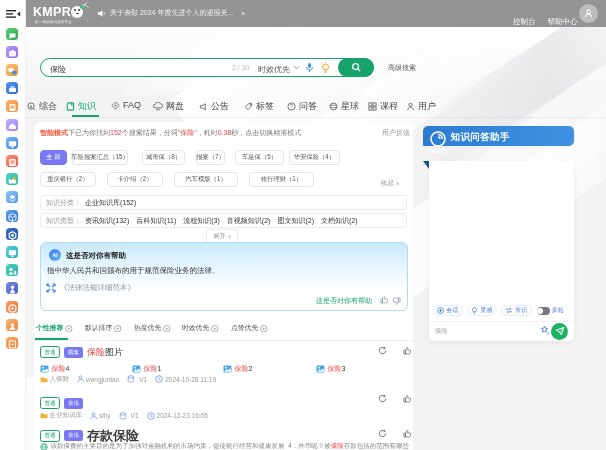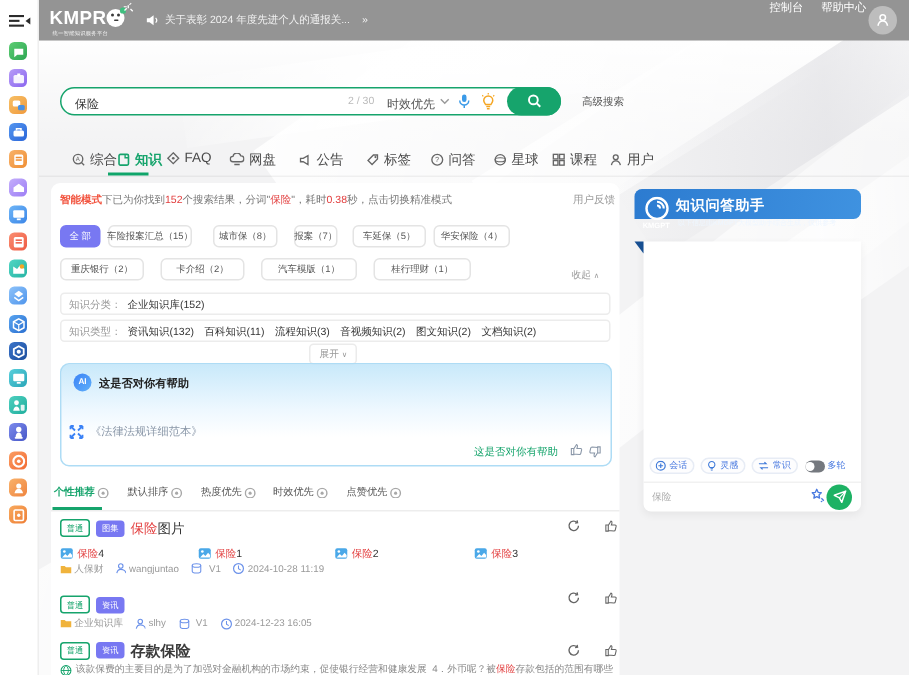--- a/index.html
+++ b/index.html
@@ -4,21 +4,21 @@
 *{margin:0;padding:0;box-sizing:border-box}
 html,body{width:606px;height:450px;overflow:hidden}
 body{position:relative;background:#f3f3f4;font-family:"Liberation Sans",sans-serif;color:#333}
 .abs{position:absolute}
 .deco{position:absolute;background:linear-gradient(135deg,rgba(255,255,255,.9),rgba(255,255,255,0));transform:rotate(-35deg);pointer-events:none}
 
 #hdr{left:26px;top:0;width:580px;height:27px;background:#949494;z-index:5}
 #logo{left:7px;top:5px;color:#fff;font-weight:bold;font-size:12.5px;letter-spacing:.3px}
 #logotag{left:9px;top:19.5px;color:#fff;font-size:3.5px;letter-spacing:.2px;opacity:.9}
 #ann{left:71px;top:6px;height:14px;color:#f2f2f2;font-size:7px;display:flex;align-items:center}
-#hr-links{left:487px;top:0;height:27px;display:flex;align-items:flex-start;color:#fff;font-size:7.5px}
+#hr-links{left:487px;top:0;height:27px;display:flex;align-items:flex-end;color:#fff;font-size:7.5px}
 #avatar{left:552.5px;top:4px;width:19px;height:19px;border-radius:50%;background:#bdbdbd;display:flex;align-items:center;justify-content:center}
 
 #sb{left:0;top:0;width:26px;height:450px;background:#fff;border-right:1px solid #eee;z-index:6}
 .sic{position:absolute;left:5.5px;width:12px;height:12px;border-radius:3.5px;overflow:hidden}
 
 #spill{left:40px;top:58px;width:334px;height:19px;background:#fff;border:1.5px solid #16a46c;border-radius:10px;z-index:2}
 #sbtn{position:absolute;right:-1px;top:-1.5px;width:36px;height:19px;background:#16a46c;border-radius:10px;display:flex;align-items:center;justify-content:center}
 #adv{left:388px;top:63px;font-size:7px;color:#555;z-index:2}
 
 .tab{position:absolute;top:100px;display:flex;align-items:center;font-size:9px;color:#4a4a4a;z-index:2}
@@ -176,26 +176,26 @@
     </svg>
   <div id="sbtn">
       <svg width="11" height="11" viewBox="0 0 12 12">
         <circle cx="5" cy="5" r="3.2" fill="none" stroke="#fff" stroke-width="1.4"></circle>
         <path d="M7.5 7.5l2.5 2.5" stroke="#fff" stroke-width="1.4"></path>
       </svg>
     </div>
 </div>
 <div id="adv" class="abs">高级搜索</div>
 
-<div class="tab" style="left:48px"><svg width="9" height="9" viewBox="0 0 10 10">
+<div class="tab" style="left:27px"><svg width="9" height="9" viewBox="0 0 10 10">
       <circle cx="4.5" cy="4.5" r="3.5" fill="none" stroke="#666" stroke-width="1"></circle>
       <path d="M7 7l2 2" stroke="#666" stroke-width="1"></path>
       <text x="2.8" y="6.3" font-size="4.5" fill="#666">A</text>
     </svg>综合</div>
-<div class="tab" style="left:78px;color:#16a46c;font-weight:bold"><svg width="9" height="9" viewBox="0 0 10 10">
+<div class="tab" style="left:66px;color:#16a46c;font-weight:normal"><svg width="9" height="9" viewBox="0 0 10 10">
       <rect x="1.5" y="1" width="7" height="8" rx="1" fill="none" stroke="#16a46c" stroke-width="1.2"></rect>
       <path d="M6 1v2.5h2.5" fill="none" stroke="#16a46c" stroke-width="1"></path>
     </svg>知识</div>
 <div class="tab" style="left:111px"><svg width="9" height="9" viewBox="0 0 10 10">
       <path d="M5 1l4 4-4 4-4-4z" fill="none" stroke="#666" stroke-width="1"></path>
       <circle cx="5" cy="5" r="1" fill="#666"></circle>
     </svg>FAQ</div>
 <div class="tab" style="left:153px"><svg width="10" height="9" viewBox="0 0 11 10">
       <path d="M2.5 6.5a2 2 0 010-4 3 3 0 015.8-.4A2.2 2.2 0 018.5 6.5z" fill="none" stroke="#666" stroke-width="1"></path>
       <path d="M3.5 8.5h4" stroke="#666" stroke-width="1"></path>
@@ -245,20 +245,21 @@
   <div class="chip" style="left:215px;top:50px;width:65px">桂行理财（1）</div>
   <div class="rel" style="left:347px;top:57px;font-size:6.5px;color:#999">收起 <span style="font-size:5px">∧</span></div>
 
   <div class="frow" style="top:73px">知识分类：<span style="color:#333;margin-left:4px">企业知识库(152)</span></div>
   <div class="frow" style="top:91px">知识类型：<span style="color:#333;margin-left:4px">资讯知识(132)</span><span style="color:#333;margin-left:7px">百科知识(11)</span><span style="color:#333;margin-left:7px">流程知识(3)</span><span style="color:#333;margin-left:7px">音视频知识(2)</span><span style="color:#333;margin-left:7px">图文知识(2)</span><span style="color:#333;margin-left:7px">文档知识(2)</span></div>
   <div class="rel" style="left:172px;top:107px;font-size:6.5px;color:#999;border:1px solid #ebebeb;border-radius:3px;padding:1.5px 6px">展开 <span style="font-size:5px">∨</span></div>
 
   <div class="rel" style="left:6px;top:119.5px;width:368px;height:69px;border:1px solid #aedcf5;border-radius:6px;background:linear-gradient(180deg,#c9e9fa,#eef8ff 45%,#fff 72%)">
     <div style="position:absolute;left:8px;top:6px;width:12px;height:12px;border-radius:50%;background:linear-gradient(135deg,#3b82f6,#60b0fa);color:#fff;font-size:5.5px;font-weight:bold;display:flex;align-items:center;justify-content:center">AI</div>
     <div style="position:absolute;left:25px;top:8.5px;font-size:7.5px;font-weight:bold;color:#222">这是否对你有帮助</div>
+    <div style="position:absolute;left:6px;top:23px;font-size:7.5px;color:#333">指中华人民共和国颁布的用于规范保险业务的法律。</div>
     <svg style="position:absolute;left:5px;top:40px" width="10" height="10" viewBox="0 0 10 10">
         <path d="M1 1l3 3M9 1L6 4M1 9l3-3M9 9L6 6" stroke="#3b82f6" stroke-width="1.2" fill="none"></path>
         <path d="M1 1h2.2M1 1v2.2M9 1h-2.2M9 1v2.2M1 9h2.2M1 9v-2.2M9 9h-2.2M9 9v-2.2" stroke="#3b82f6" stroke-width="1.2" fill="none"></path>
       </svg>
     <div style="position:absolute;left:19px;top:40px;font-size:7.5px;color:#8a97a8">《法律法规详细范本》</div>
     <div style="position:absolute;left:275px;top:53px;font-size:7px;color:#16a46c">这是否对你有帮助</div>
     <svg style="position:absolute;left:339px;top:52px" width="9" height="9" viewBox="0 0 10 10">
         <path d="M1 4.5h1.8v4.5H1zM2.8 8.6V4.8l2-3.3c.6.2.9.7.7 1.5l-.4 1.5h2.7c.6 0 .9.4.8 1l-.6 2.6c-.1.5-.5.8-1 .8z" fill="none" stroke="#8a97a8" stroke-width=".8"></path>
       </svg>
     <svg style="position:absolute;left:351px;top:54px;transform:rotate(180deg)" width="9" height="9" viewBox="0 0 10 10">
@@ -391,21 +392,21 @@
     <svg width="8" height="8" viewBox="0 0 9 9">
         <circle cx="4.5" cy="4.5" r="3.7" fill="none" stroke="#6c92ea" stroke-width=".9"></circle>
         <path d="M4.5 2.3v2.4l1.7 1" fill="none" stroke="#6c92ea" stroke-width=".8"></path>
       </svg>
       <span>2024-12-23 16:05</span>
   </div>
 
   <div class="rel" style="left:6px;top:304.5px;display:flex;align-items:center">
       <span class="badge-o">普通</span>
       <span class="badge-p">资讯</span>
-      <span style="font-size:10px;font-weight:bold;color:#3a3a3a">存款保险</span>
+      <span style="font-size:13px;font-weight:bold;color:#3a3a3a">存款保险</span>
     </div>
   <svg class="rel" style="left:344px;top:307px" width="9" height="9" viewBox="0 0 10 10">
       <path d="M8.5 5a3.5 3.5 0 11-1-2.4" fill="none" stroke="#666" stroke-width="1"></path>
       <path d="M7.5 1l.3 1.8L6 3.1" fill="none" stroke="#666" stroke-width="1"></path>
     </svg>
   <svg class="rel" style="left:369px;top:307px" width="9" height="9" viewBox="0 0 10 10">
       <path d="M1 4.5h1.8v4.5H1zM2.8 8.6V4.8l2-3.3c.6.2.9.7.7 1.5l-.4 1.5h2.7c.6 0 .9.4.8 1l-.6 2.6c-.1.5-.5.8-1 .8z" fill="none" stroke="#666" stroke-width=".8"></path>
     </svg>
   <div class="rel" style="left:5.5px;top:320px;width:372px;font-size:6.5px;color:#888;white-space:nowrap;overflow:hidden;display:flex;align-items:center">
     <svg width="8" height="8" viewBox="0 0 9 9" style="margin-right:3px;flex:none">

